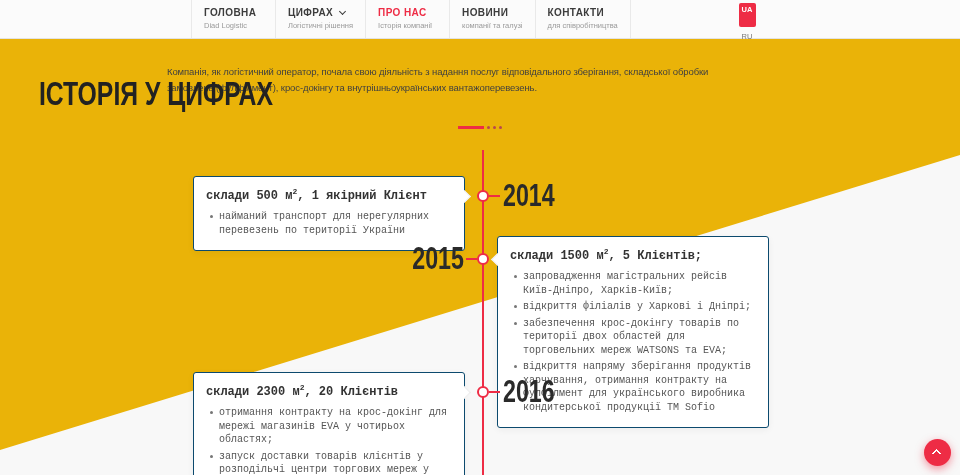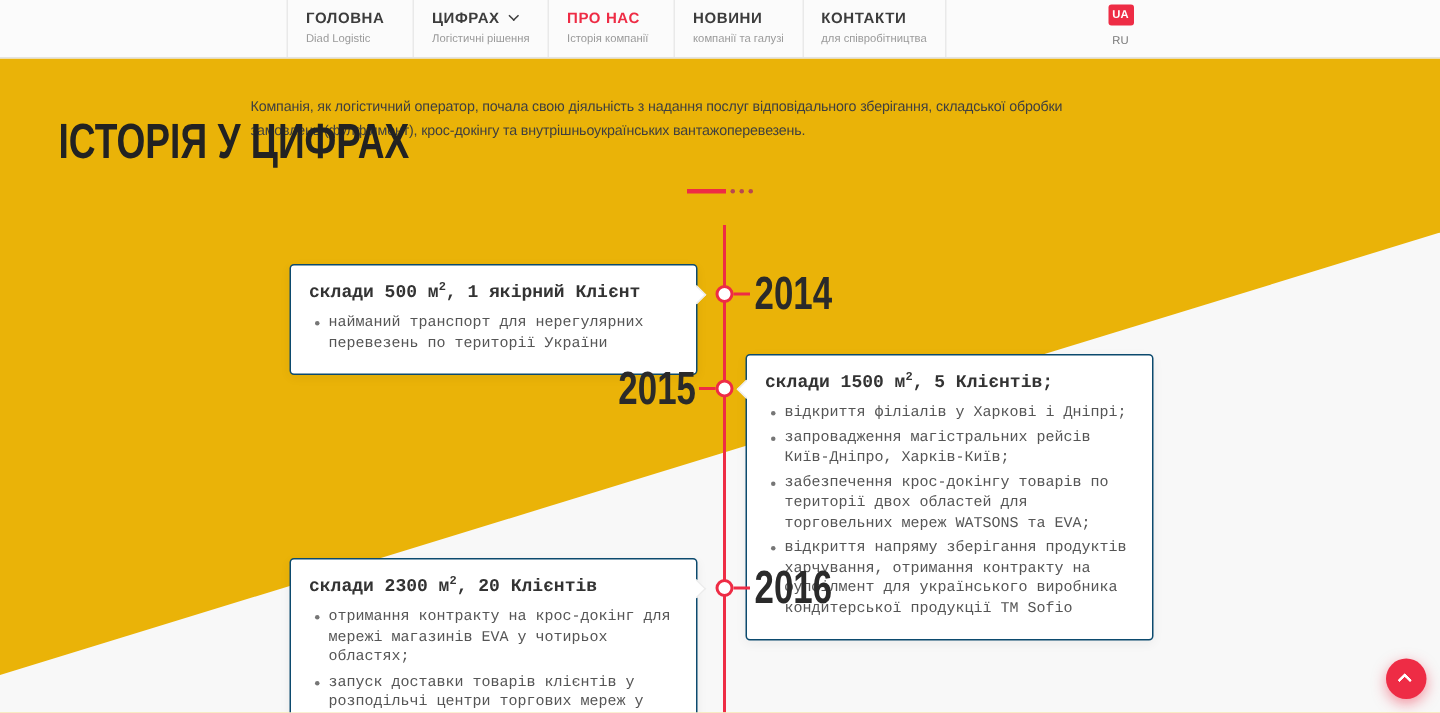--- a/index.html
+++ b/index.html
@@ -16,21 +16,21 @@
     background:#fbfbfb; border-bottom:1px solid #e3e3e3; }
   .nav-items { position:absolute; left:191px; top:0; height:38px; display:flex; }
   .nav-item { padding:7px 12px 0; border-left:1px solid #e9e9e9; cursor:pointer; min-width:84px; }
   .nav-item:last-child { border-right:1px solid #e9e9e9; }
   .nav-item .t { font-size:10px; font-weight:bold; color:#3c3c3c; letter-spacing:.4px; white-space:nowrap; }
   .nav-item.active .t { color:var(--accent); }
   .nav-item .s { font-size:7.5px; color:#9a9a9a; margin-top:3px; white-space:nowrap; }
   .chev-down { display:inline-block; width:5px; height:5px; border-right:1.5px solid #3c3c3c;
     border-bottom:1.5px solid #3c3c3c; transform:rotate(45deg); margin-left:7px; vertical-align:2px; }
   .lang { position:absolute; left:736px; top:3px; width:22px; text-align:center; }
-  .lang-ua { display:block; width:17px; height:14px; margin:0 auto; background:var(--accent);
+  .lang-ua { display:block; width:17px; height:24px; margin:0 auto; background:var(--accent);
     color:#fff; font-size:7.5px; font-weight:bold; line-height:14px; border-radius:2px; cursor:pointer; }
   .lang-ru { display:block; font-size:7.5px; color:#777; margin-top:5px; cursor:pointer; }
 
   
   .intro { position:absolute; left:167px; top:44px; width:582px; font-size:9.5px;
     letter-spacing:-.1px; line-height:16px; color:#3f3f3f;margin-top:20px; }
 
   
   .sec-title { position:absolute; left:0; top:75px; width:789px; text-align:left; color:#222; }
   .sec-title span { display:inline-block; font-size:33px; font-weight:bold; transform:scaleX(.75); white-space:nowrap; }
@@ -127,22 +127,22 @@
   <span class="tl-marker" style="left:477px; top:190px;"></span>
   <span class="tl-dash" style="left:489px; top:195px;"></span>
   <div class="tl-year right" style="left:503px; top:178px;"><span>2014</span></div>
 
   <div class="tl-year left" style="left:358px; top:241px;"><span>2015</span></div>
   <span class="tl-dash" style="left:466px; top:258px;"></span>
   <span class="tl-marker" style="left:477px; top:253px;"></span>
   <div class="card" style="left:497px; top:236px;">
     <div class="card-title"><span>склади 1500 м</span><sup>2</sup><span>, 5 Клієнтів;</span></div>
     <ul>
+      <li>запровадження магістральних рейсів Київ-Дніпро, Харків-Київ;</li>
       <li>відкриття філіалів у Харкові і Дніпрі;</li>
-      <li>запровадження магістральних рейсів Київ-Дніпро, Харків-Київ;</li>
       <li>забезпечення крос-докінгу товарів по території двох областей для торговельних мереж WATSONS та EVA;</li>
       <li>відкриття напряму зберігання продуктів харчування, отримання контракту на фулфілмент для українського виробника кондитерської продукції TM Sofio</li>
     </ul>
     <span class="card-arrow arrow-left" style="top:18px;"></span>
   </div>
 
   <div class="card" style="left:193px; top:372px;">
     <div class="card-title"><span>склади 2300 м</span><sup>2</sup><span>, 20 Клієнтів</span></div>
     <ul>
       <li>отримання контракту на крос-докінг для мережі магазинів EVA у чотирьох областях;</li>

